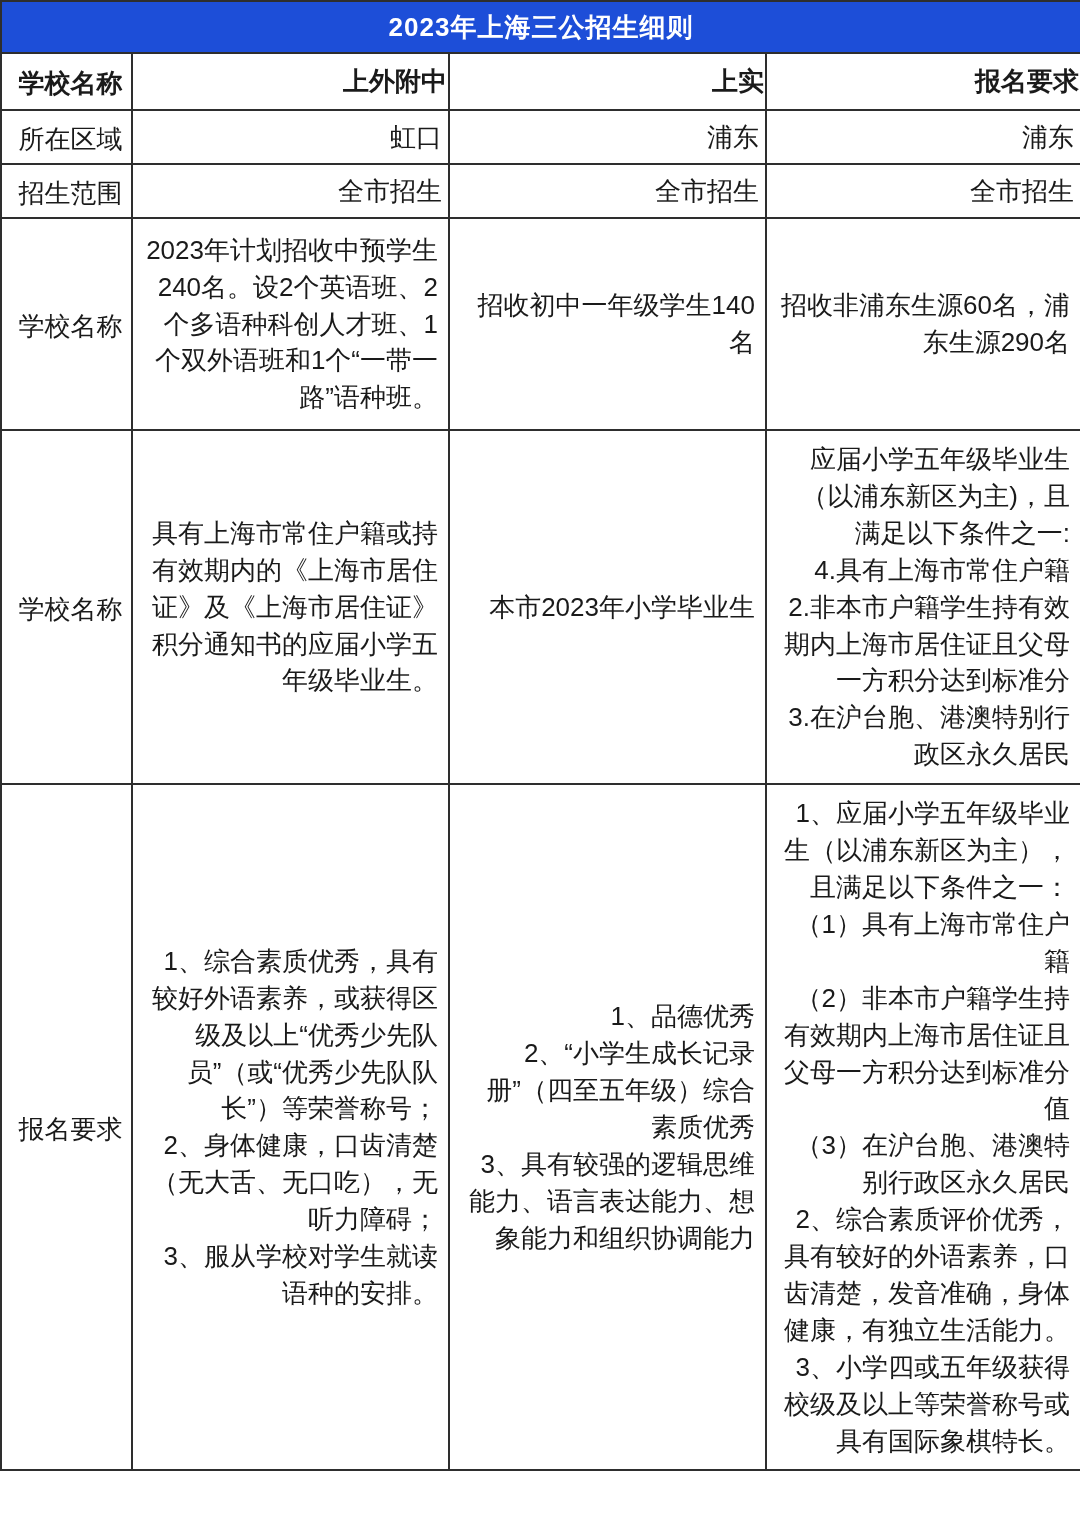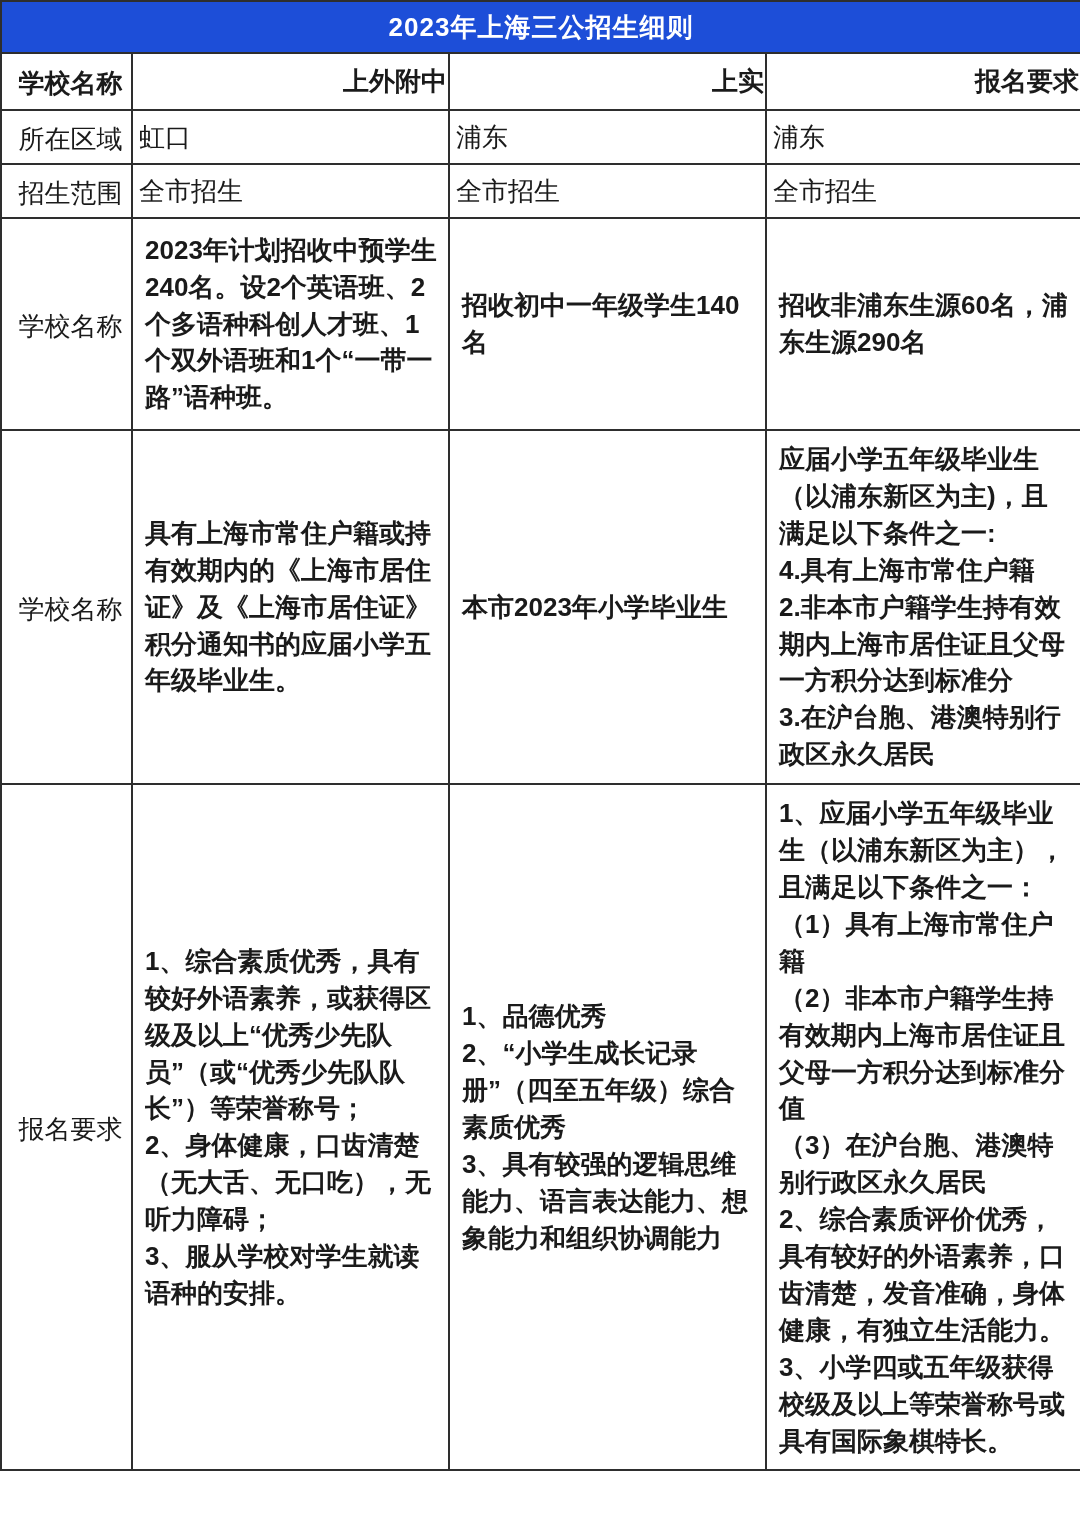--- a/index.html
+++ b/index.html
@@ -37,22 +37,22 @@
     font-weight: 700;
     text-align: center;
     letter-spacing: 1px;
   }
   td.label {
     text-align: center;
     padding: 4px 8px 0 16px;
     margin-top: 20px;
   }
   td.bold { font-weight: 700; }
-  td.center { text-align: left; padding: 4px 6px; }
-  td.left { text-align: left; padding: 10px 10px 10px 12px; font-weight: bold; }
+  td.center { text-align: right; padding: 4px 6px; }
+  td.left { text-align: right; padding: 10px 10px 10px 12px; }
   td.head-school { text-align: right; font-weight: 700; font-size: 27px; }
 </style>
 </head>
 <body>
 
 <div class="wrap">
   <table class="sheet">
     <colgroup>
         <col class="c0">
         <col class="c1">

